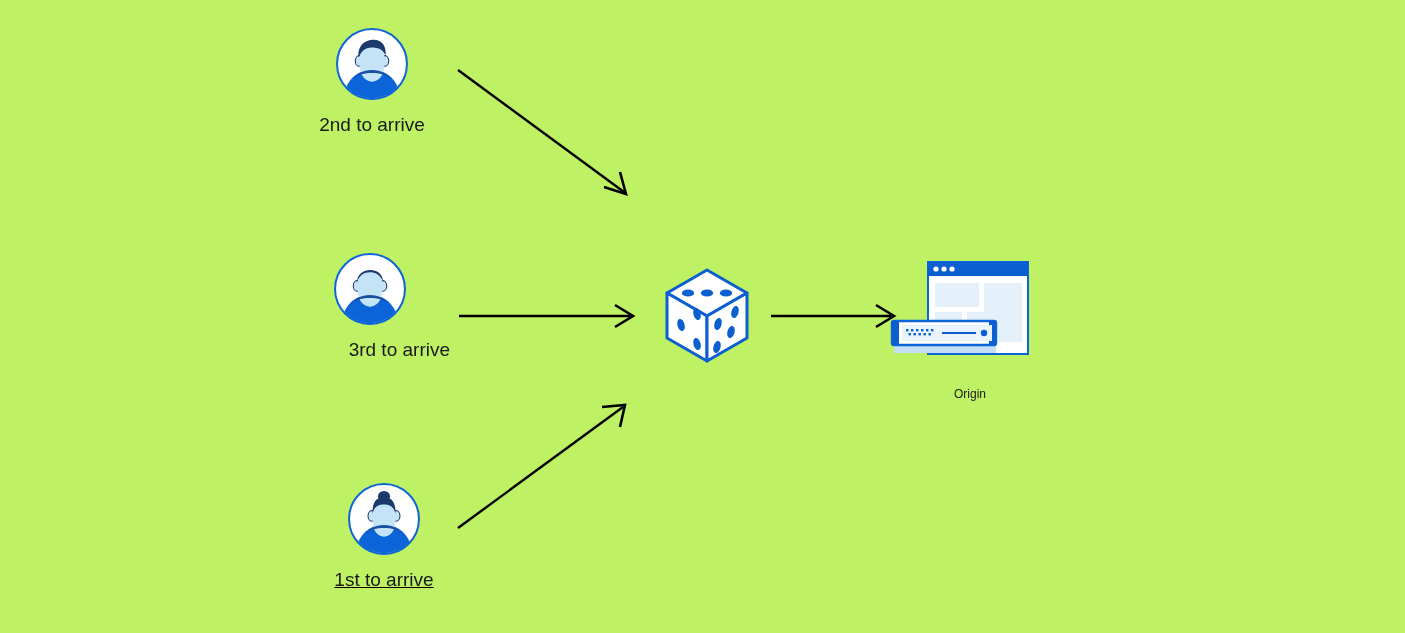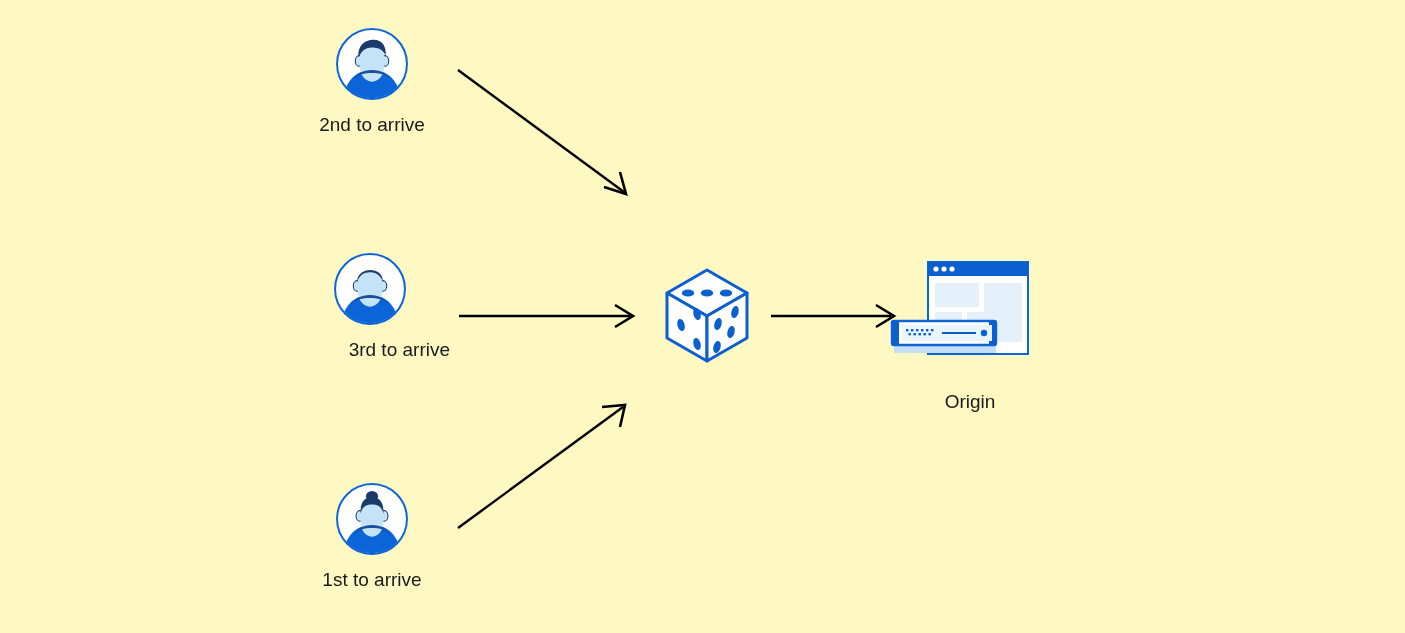--- a/index.html
+++ b/index.html
@@ -7,21 +7,21 @@
     padding: 0;
     background: #ffffff;
   }
   body {
     font-family: "Liberation Sans", sans-serif;
   }
   #canvas {
     position: relative;
     width: 1405px;
     height: 633px;
-    background: #fef9c3;
+    background: #bef264;
     overflow: hidden;
   }
   .node {
     position: absolute;
   }
   .avatar-node {
     width: 160px;
     text-align: center;
   }
   .avatar {
@@ -36,24 +36,24 @@
     line-height: 24px;
     margin-top: 11px;
     white-space: nowrap;
     font-family: "Liberation Sans", sans-serif;
   }
   .origin-node {
     width: 180px;
     text-align: center;
   }
   .origin-label {
-    font-size: 19px;
+    font-size: 12px;
     color: #1a1a1a;
     line-height: 24px;
-    margin-top: 16px;
+    margin-top: 8px;
     white-space: nowrap;
   }
   #arrow-layer {
     position: absolute;
     left: 0;
     top: 0;
     width: 1405px;
     height: 633px;
     pointer-events: none;
   }
@@ -130,21 +130,21 @@
         <ellipse cx="33" cy="46" rx="5" ry="7" fill="#c5e3f6" stroke="#1a3a6b" stroke-width="1.4"></ellipse>
         <ellipse cx="67" cy="46" rx="5" ry="7" fill="#c5e3f6" stroke="#1a3a6b" stroke-width="1.4"></ellipse>
         <path d="M34 40 C34 22 66 22 66 40 L66 52 C66 66 58 73 50 73 C42 73 34 66 34 52 Z" fill="#c5e3f6"></path>
         <path d="M33 41 C33 20 67 20 67 40 C63 31 57 28 50 28 C42 28 36 32 33 41 Z" fill="#1a3a6b"></path>
         <path d="M50 58 C38 58 30 63 26 70 C32 64 40 62 50 62 C60 62 68 64 74 70 C70 63 62 58 50 58 Z" fill="#1a4fa0"></path>
       </g>
     </svg>
     <div class="node-label">3rd to arrive</div>
   </div>
 
-  <div class="node avatar-node" style="left:292px; top:481px;">
+  <div class="node avatar-node" style="left:304px; top:481px;text-decoration:underline;">
     <svg class="avatar" viewBox="0 0 100 100">
       <defs>
         <clipPath id="clipC">
             <circle cx="50" cy="50" r="45"></circle>
           </clipPath>
       </defs>
       <circle cx="50" cy="50" r="46" fill="#ffffff" stroke="#0b65d8" stroke-width="2.6"></circle>
       <g clip-path="url(#clipC)">
         <path d="M50 58 C26 58 14 76 12 98 L88 98 C86 76 74 58 50 58 Z" fill="#0b65d8"></path>
         <path d="M41 50 h18 v14 a9 9 0 0 1 -18 0 Z" fill="#c5e3f6"></path>

